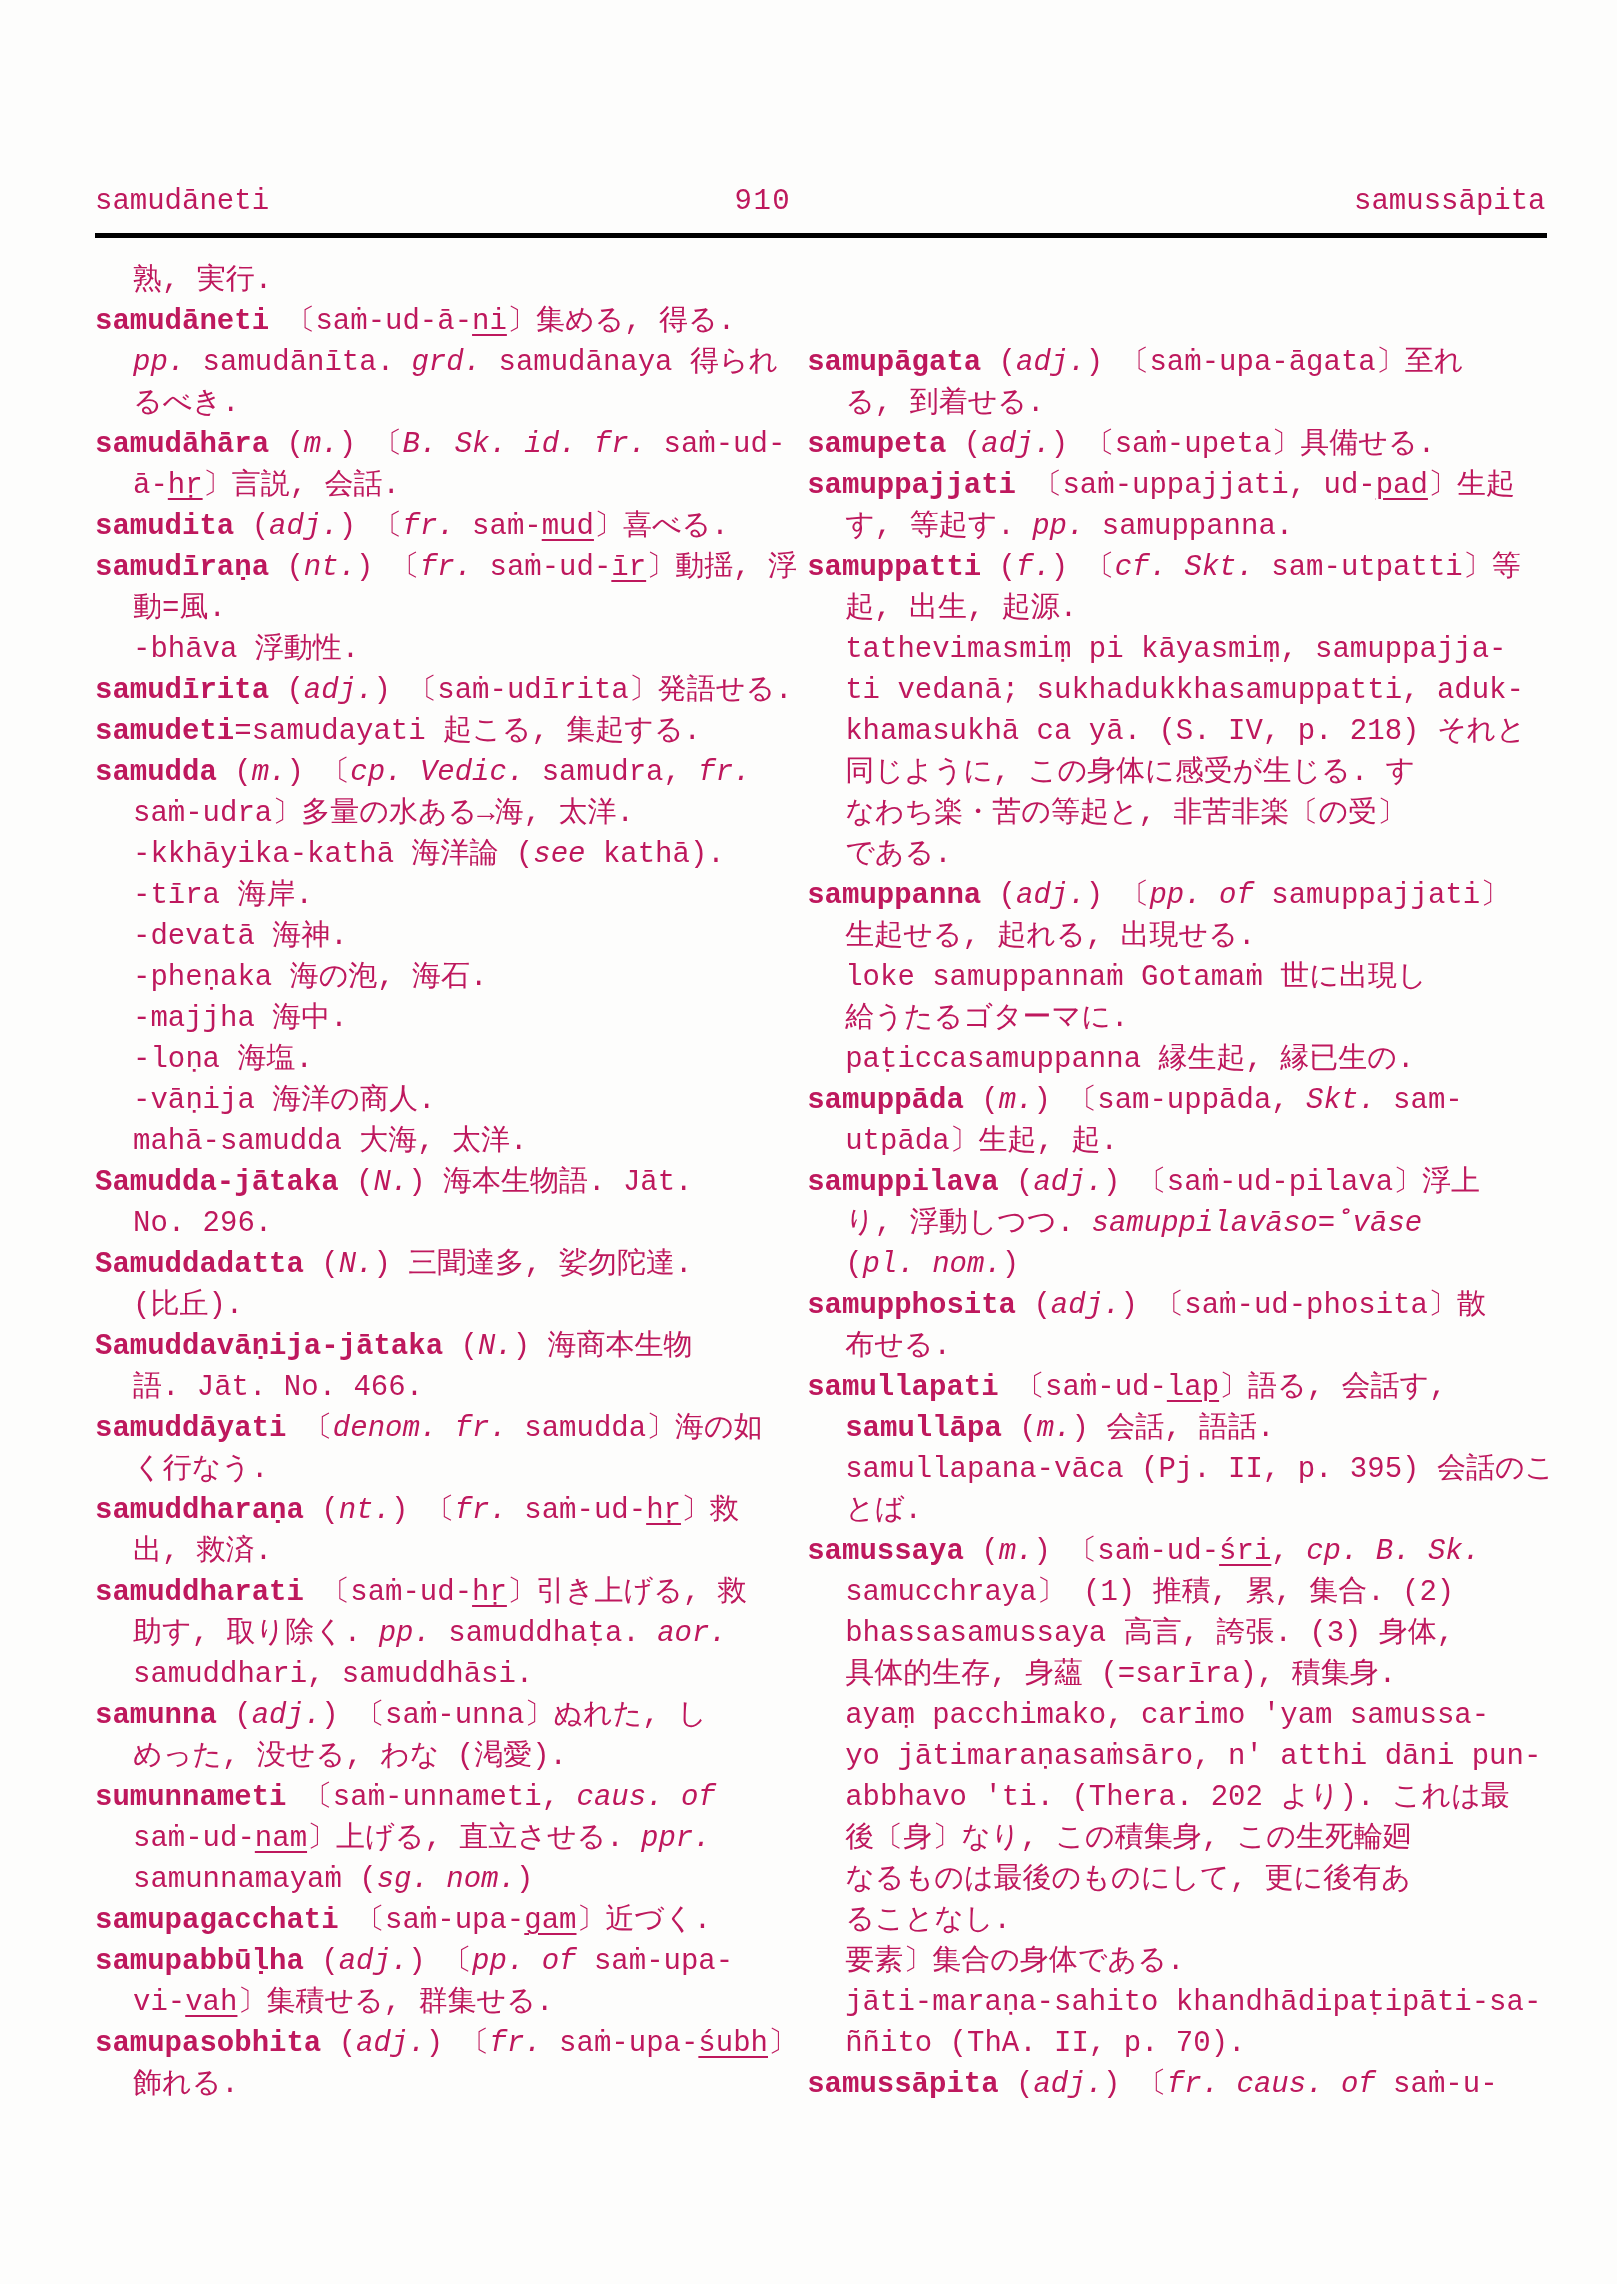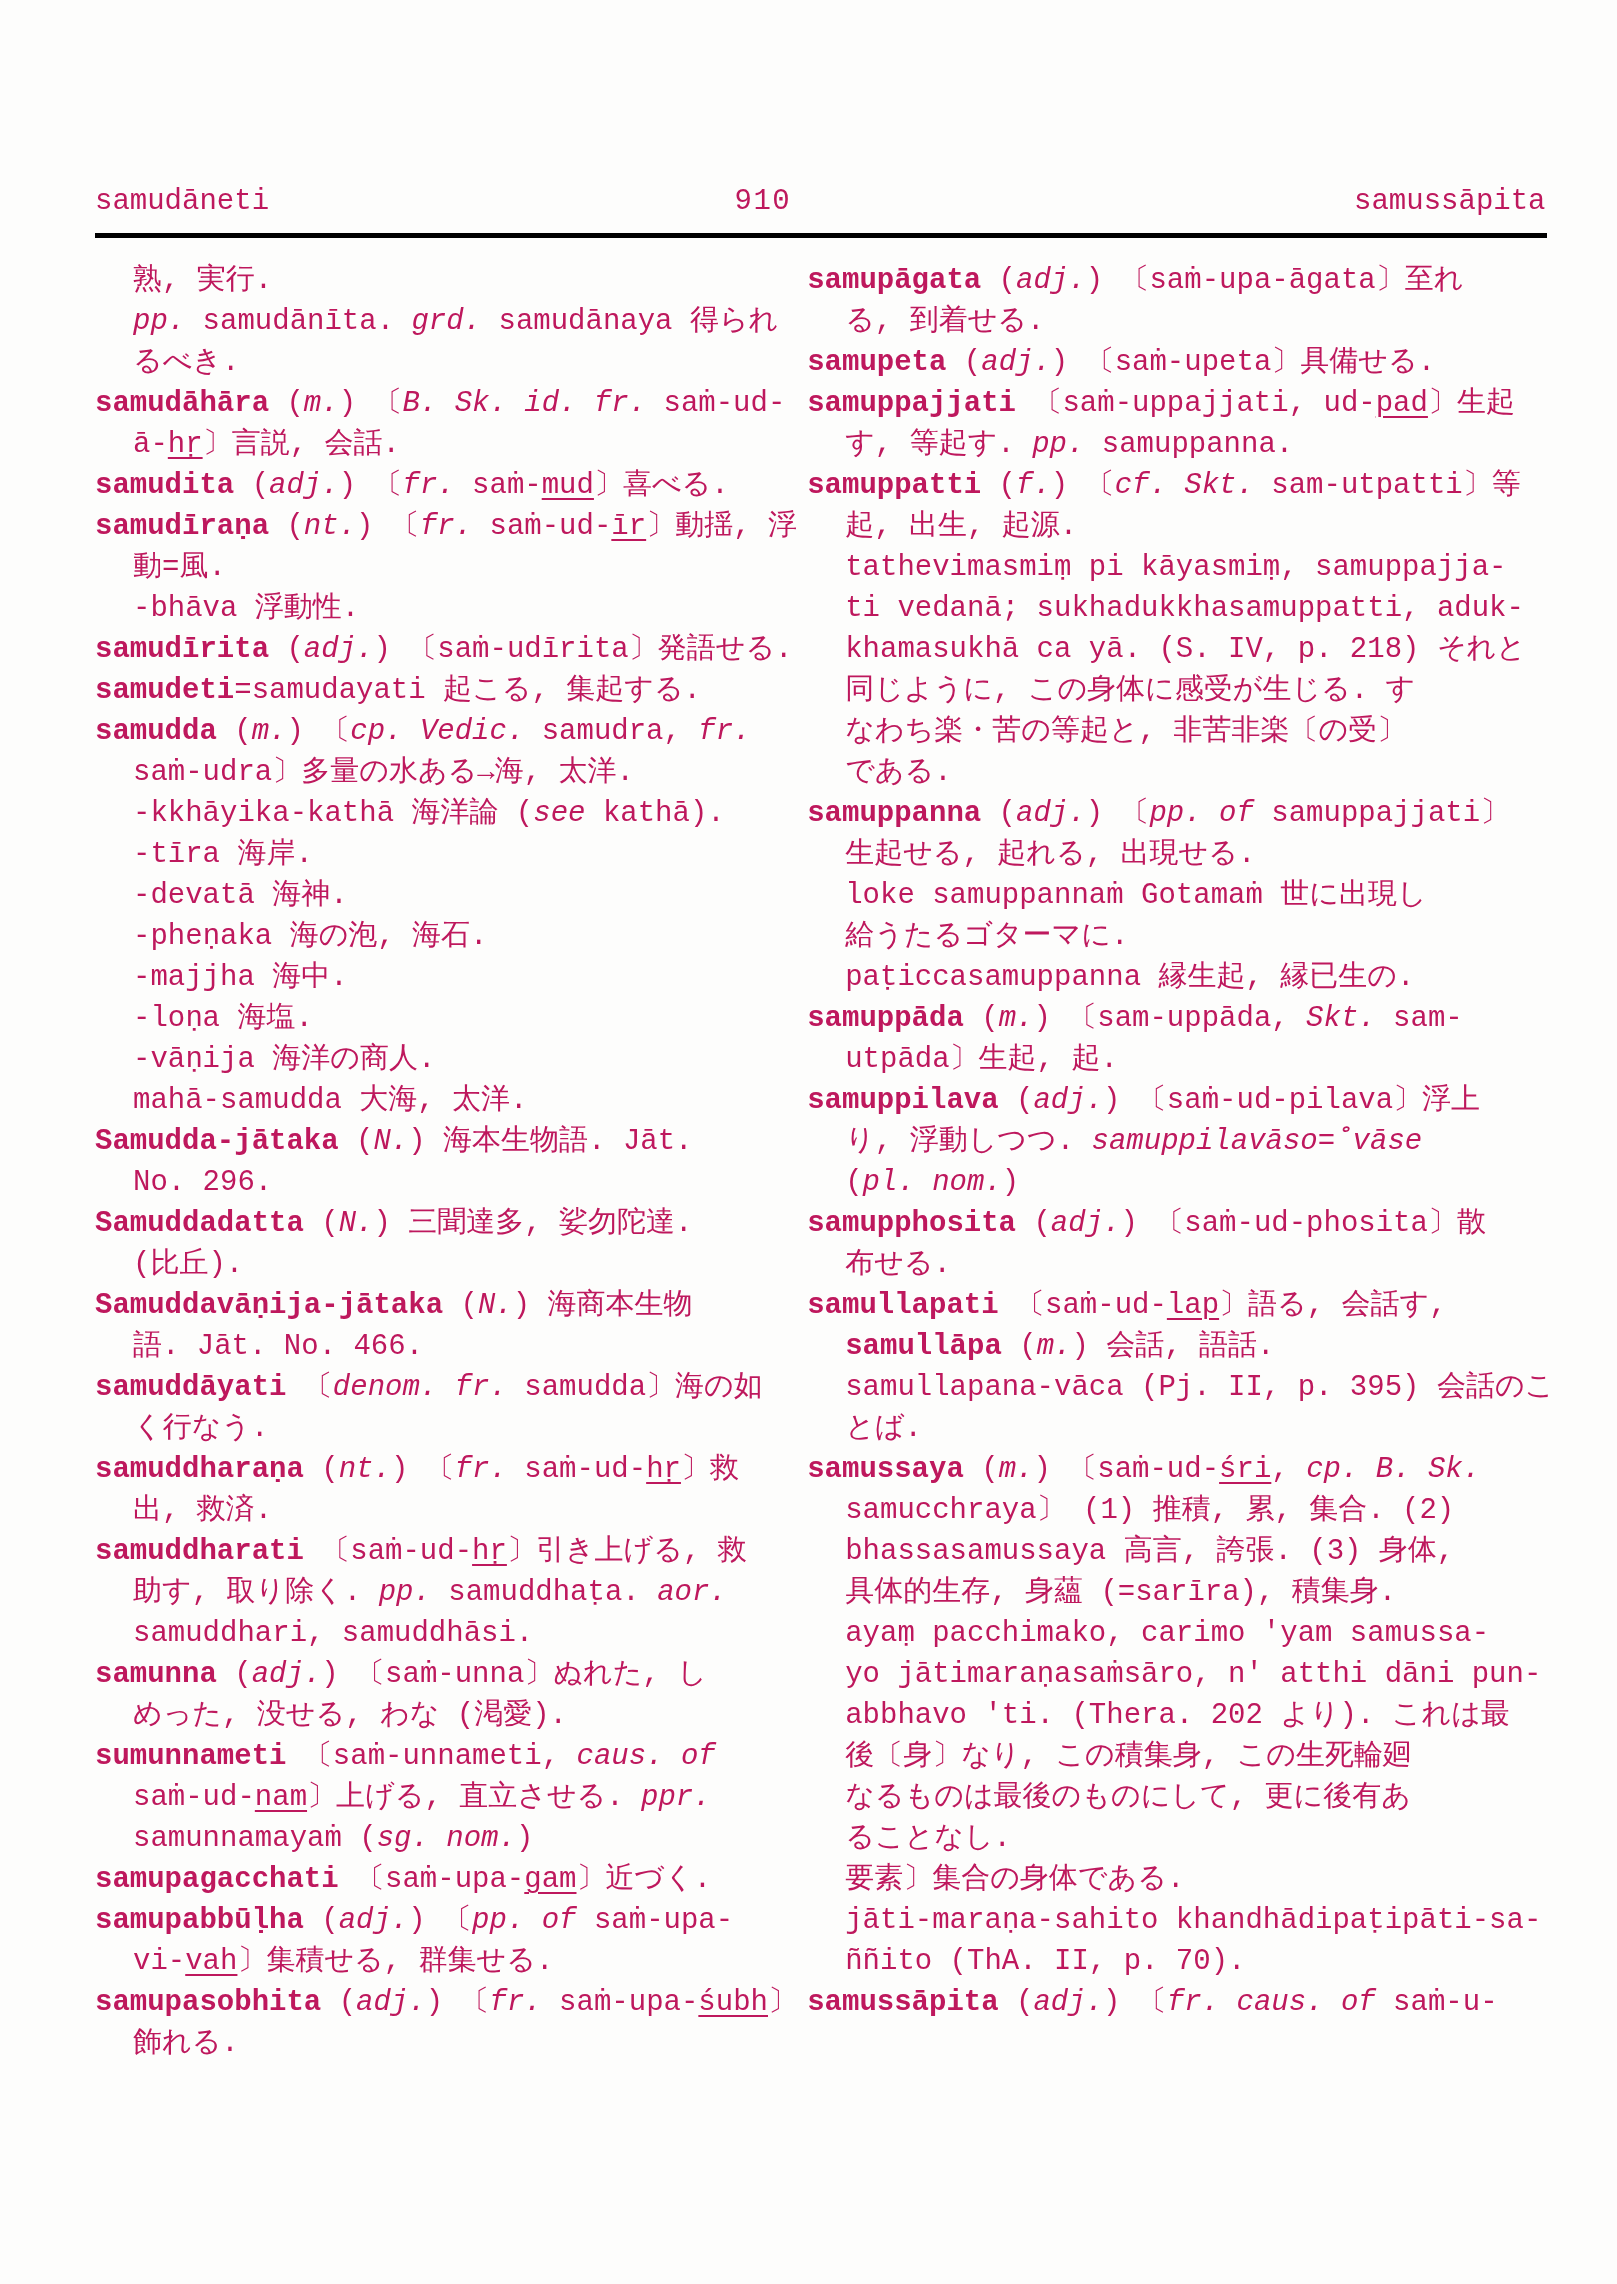--- a/index.html
+++ b/index.html
@@ -35,21 +35,21 @@
   .header .hcenter{ position: absolute; left: 46%; transform: translateX(-50%); bottom: 0; letter-spacing: 1.5px; }
   .header .hright { position: absolute; right: 1.5px; bottom: 0; }
   .rule {
     margin-top: 7.5px;
     height: 5.3px;
     background: #000;
   }
   .content {
     display: flex;
     margin-top: 22.6px;
-    align-items: flex-start;
+    align-items: flex-end;
   }
   .col { flex: 0 0 auto; }
   .col-left  { width: 676px; }
   .col-right { width: 739px; }
   .divider {
     flex: 0 0 2.3px;
     background: #000;
     margin-left: 16.6px;
     margin-right: 17.3px;
   }
@@ -78,20 +78,21 @@
       <span class="hleft">samudāneti</span>
       <span class="hcenter">910</span>
       <span class="hright">samussāpita</span>
     </div>
 
     <div class="rule"></div>
 
     <div class="content">
       <div class="col col-left">
           <div class="line ind1"><span class="seg-n">熟, 実行.</span></div>
+          <div class="line ind0"><span class="seg-b">samudāneti</span><span class="seg-n"> 〔saṁ-ud-ā-</span><span class="seg-u">ni</span><span class="seg-n">〕集める, 得る.</span></div>
           <div class="line ind1"><span class="seg-i">pp.</span><span class="seg-n"> samudānīta. </span><span class="seg-i">grd.</span><span class="seg-n"> samudānaya 得られ</span></div>
           <div class="line ind1"><span class="seg-n">るべき.</span></div>
           <div class="line ind0"><span class="seg-b">samudāhāra</span><span class="seg-n"> (</span><span class="seg-i">m.</span><span class="seg-n">) 〔</span><span class="seg-i">B. Sk. id. fr.</span><span class="seg-n"> saṁ-ud-</span></div>
           <div class="line ind1"><span class="seg-n">ā-</span><span class="seg-u">hṛ</span><span class="seg-n">〕言説, 会話.</span></div>
           <div class="line ind0"><span class="seg-b">samudita</span><span class="seg-n"> (</span><span class="seg-i">adj.</span><span class="seg-n">) 〔</span><span class="seg-i">fr.</span><span class="seg-n"> saṁ-</span><span class="seg-u">mud</span><span class="seg-n">〕喜べる.</span></div>
           <div class="line ind0"><span class="seg-b">samudīraṇa</span><span class="seg-n"> (</span><span class="seg-i">nt.</span><span class="seg-n">) 〔</span><span class="seg-i">fr.</span><span class="seg-n"> saṁ-ud-</span><span class="seg-u">īr</span><span class="seg-n">〕動揺, 浮</span></div>
           <div class="line ind1"><span class="seg-n">動=風.</span></div>
           <div class="line ind1"><span class="seg-n">-bhāva 浮動性.</span></div>
           <div class="line ind0"><span class="seg-b">samudīrita</span><span class="seg-n"> (</span><span class="seg-i">adj.</span><span class="seg-n">) 〔saṁ-udīrita〕発語せる.</span></div>
           <div class="line ind0"><span class="seg-b">samudeti</span><span class="seg-n">=samudayati 起こる, 集起する.</span></div>

